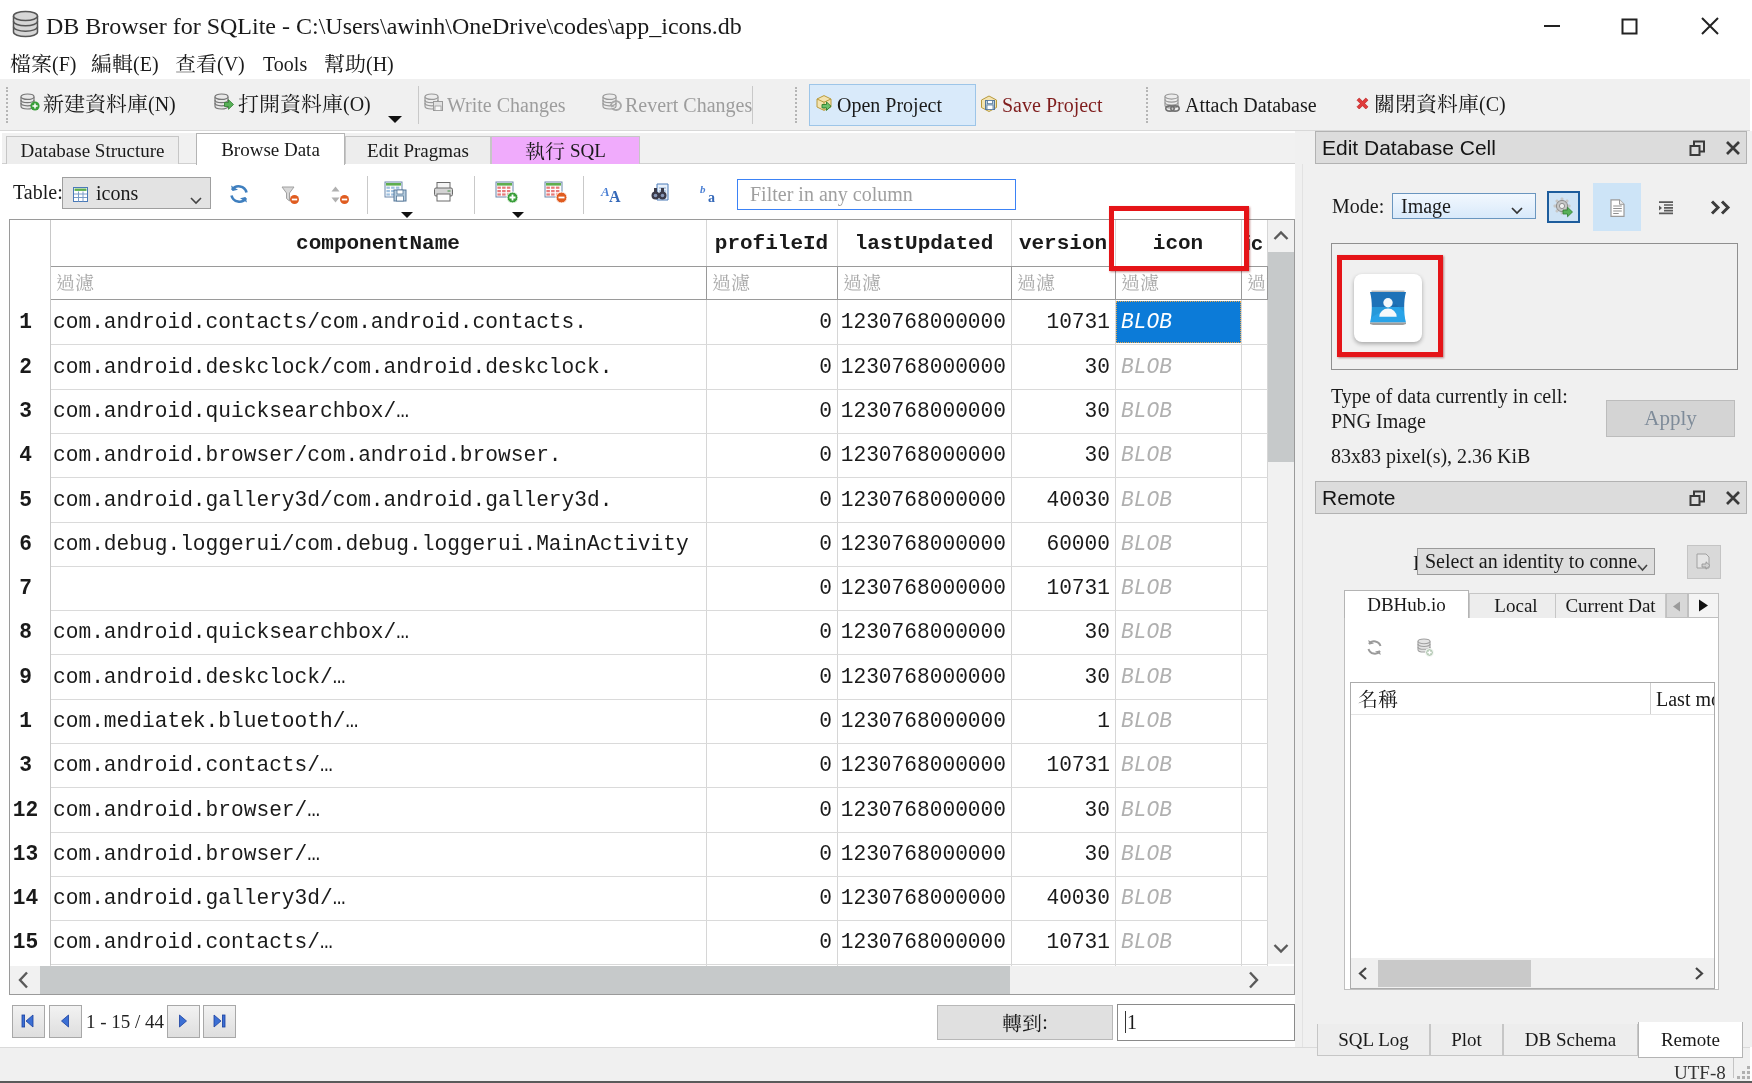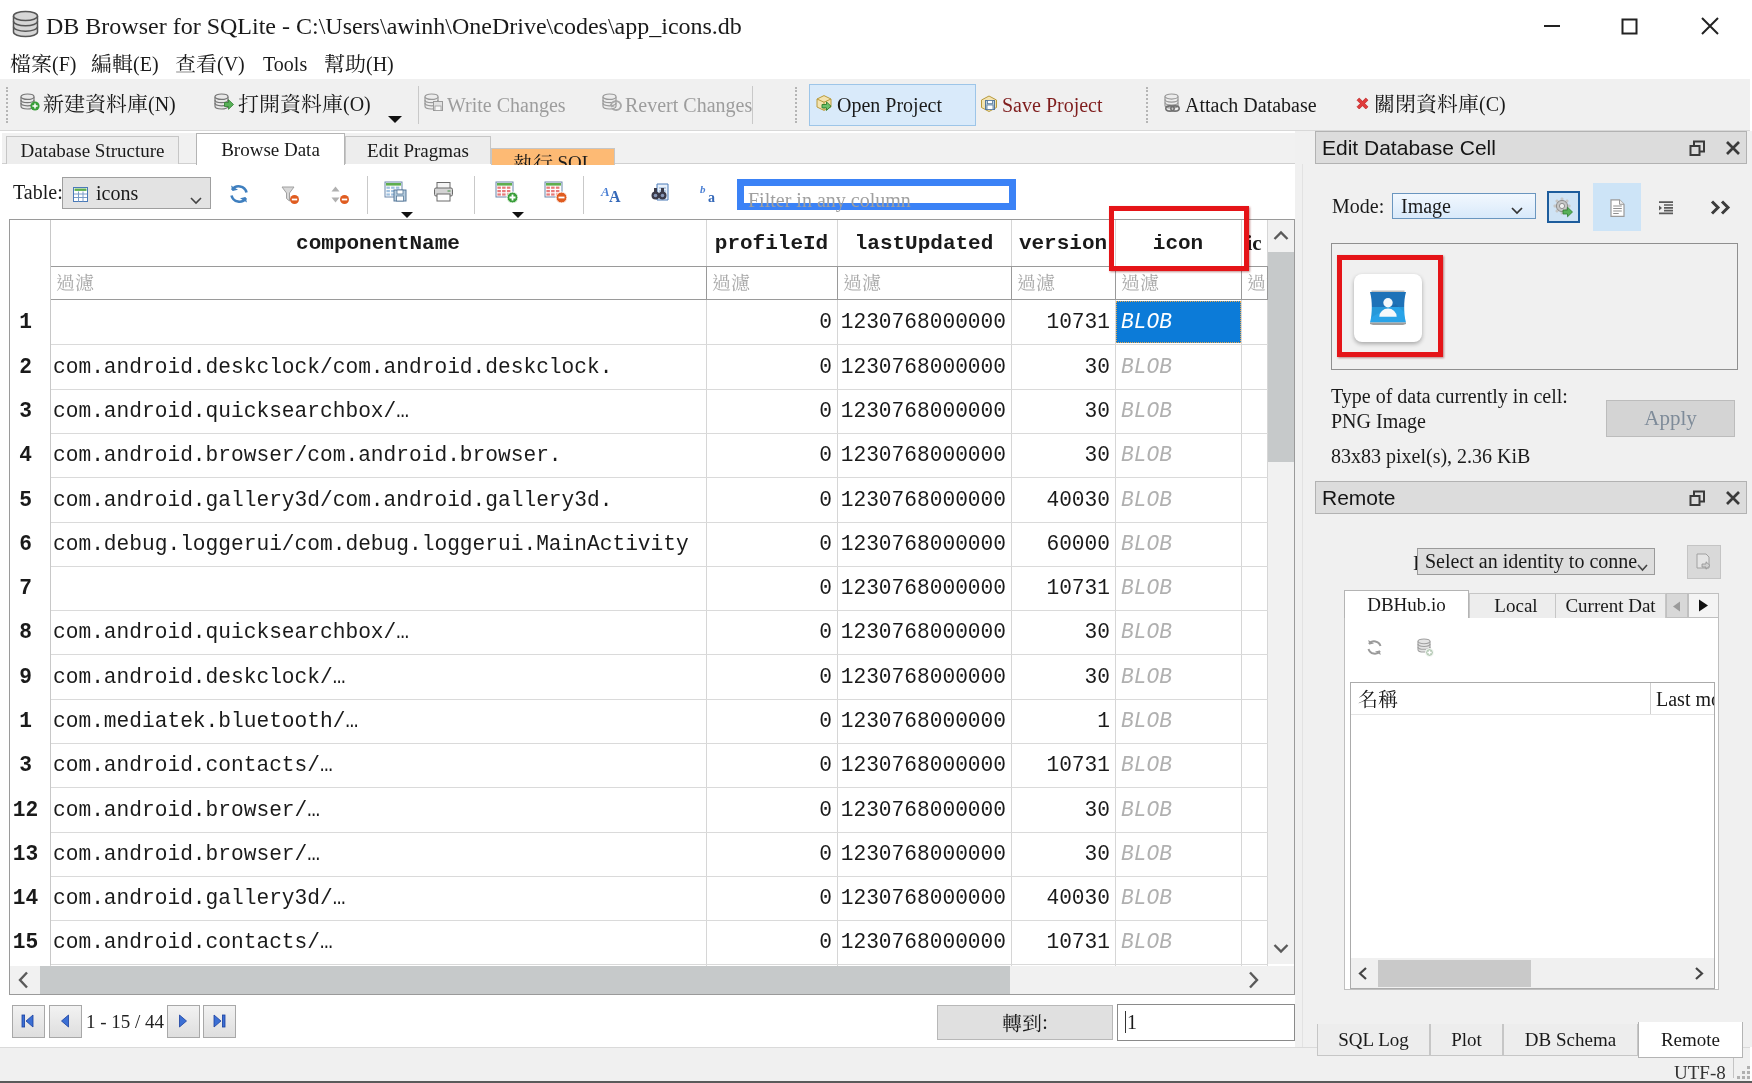--- a/index.html
+++ b/index.html
@@ -146,21 +146,21 @@
           <use href="#g16" x="1000"></use>
           <use href="#g10" x="2000"></use>
           <use href="#g11" x="3000"></use>
           <use href="#g12" x="4000"></use>
         </svg>(C)</span>
     </div>
 <div class="abs" style="left:2px;top:133px;width:1293px;height:31px;background:#f1f1f1;border-bottom:1px solid #d0d0d0"></div>
 <div class="tab" style="left:6px;top:136px;width:173px;height:28px;background:#ededed;border:1px solid #c6c6c6;border-bottom:none">Database Structure</div>
 <div class="tab" style="left:196px;top:133px;width:149px;height:32px;background:#fff;border:1px solid #b4b4b4;border-bottom:none">Browse Data</div>
 <div class="tab" style="left:345px;top:136px;width:146px;height:28px;background:#ededed;border:1px solid #c6c6c6;border-bottom:none">Edit Pragmas</div>
-<div class="tab" style="left:491px;top:148px;width:124px;height:28px;background:#fdba74;border:1px solid #c6c6c6;border-bottom:none"><svg width="40" height="20" viewBox="0 0 2000 1000" style="vertical-align:-0.13em;" fill="#1a1a1a">
+<div class="tab" style="left:491px;top:136px;width:149px;height:28px;background:#f0abfc;border:1px solid #c6c6c6;border-bottom:none"><svg width="40" height="20" viewBox="0 0 2000 1000" style="vertical-align:-0.13em;" fill="#1a1a1a">
         <use href="#g17" x="0"></use>
         <use href="#g18" x="1000"></use>
       </svg>&nbsp;SQL</div>
 <div class="abs" style="left:2px;top:165px;width:1293px;height:54px;background:#fff"></div>
 <div class="abs" style="left:13px;top:178px;width:60px;height:28px;font-size:20px;line-height:28px">Table:</div>
 <div class="abs" style="left:62px;top:177px;width:149px;height:32px;background:#e3e3e3;border:1px solid #9f9f9f"></div>
 <div class="abs" style="left:73px;top:187px;width:15px;height:15px;"><svg width="15" height="15" viewBox="0 0 15 15" style="">
         <rect x="0.5" y="0.5" width="14" height="14" fill="#fff" stroke="#4a7ab8"></rect>
         <rect x="1.5" y="1.5" width="12" height="2.4" fill="#5fae4e"></rect>
         <path d="M1,7 h13 M1,10.5 h13 M5.5,4.5 v10 M10,4.5 v10" stroke="#7a9cc8" fill="none"></path>
@@ -258,28 +258,28 @@
         <circle cx="13.5" cy="14.5" r="4" fill="#3b3b4a"></circle>
         <rect x="5" y="7" width="3" height="5" fill="#3b3b4a"></rect>
         <rect x="12" y="7" width="3" height="5" fill="#3b3b4a"></rect>
         <circle cx="6.5" cy="14.5" r="1.8" fill="#8898b8"></circle>
         <circle cx="13.5" cy="14.5" r="1.8" fill="#8898b8"></circle>
       </svg></div>
 <div class="abs" style="left:699px;top:183px;width:22px;height:22px;"><svg width="22" height="22" viewBox="0 0 22 22" style="">
         <text x="1" y="10" font-family="Liberation Serif" font-style="italic" font-size="11" font-weight="bold" fill="#4a7fd4">b</text>
         <text x="9" y="19" font-family="Liberation Serif" font-size="14" font-weight="bold" fill="#3468b8">a</text>
       </svg></div>
-<div class="abs" style="left:737px;top:179px;width:279px;height:31px;border:7px solid #3b82f6;background:#fff;font-size:20px;line-height:29px;color:#9f9f9f;padding-left:4px">Filter in any column</div>
+<div class="abs" style="left:737px;top:179px;width:279px;height:31px;border:1px solid #3b82f6;background:#fff;font-size:20px;line-height:29px;color:#9f9f9f;padding-left:12px">Filter in any column</div>
 <div class="abs" style="left:9px;top:219px;width:1286px;height:776px;border:1px solid #9a9a9a;background:#fff"></div>
 <div class="abs" style="left:50px;top:220px;width:656px;height:46px;display:flex;align-items:center;justify-content:center;font-family:'Liberation Mono',monospace;font-weight:bold;font-size:21px;overflow:hidden">componentName</div>
 <div class="abs" style="left:706px;top:220px;width:131px;height:46px;display:flex;align-items:center;justify-content:center;font-family:'Liberation Mono',monospace;font-weight:bold;font-size:21px;overflow:hidden">profileId</div>
 <div class="abs" style="left:837px;top:220px;width:174px;height:46px;display:flex;align-items:center;justify-content:center;font-family:'Liberation Mono',monospace;font-weight:bold;font-size:21px;overflow:hidden">lastUpdated</div>
 <div class="abs" style="left:1011px;top:220px;width:104px;height:46px;display:flex;align-items:center;justify-content:center;font-family:'Liberation Mono',monospace;font-weight:bold;font-size:21px;overflow:hidden">version</div>
 <div class="abs" style="left:1115px;top:220px;width:126px;height:46px;display:flex;align-items:center;justify-content:center;font-family:'Liberation Mono',monospace;font-weight:bold;font-size:21px;overflow:hidden">icon</div>
-<div class="abs" style="left:1241px;top:220px;width:26px;height:46px;display:flex;align-items:center;justify-content:center;font-family:Liberation Serif, serif;font-weight:bold;font-size:21px;overflow:hidden">ic</div>
+<div class="abs" style="left:1241px;top:220px;width:26px;height:46px;display:flex;align-items:center;justify-content:center;font-family:Liberation Sans, sans-serif;font-weight:bold;font-size:21px;overflow:hidden">ic</div>
 <div class="abs" style="left:50px;top:220px;width:1px;height:774px;background:#d6d6d6"></div>
 <div class="abs" style="left:706px;top:220px;width:1px;height:746px;background:#d6d6d6"></div>
 <div class="abs" style="left:837px;top:220px;width:1px;height:746px;background:#d6d6d6"></div>
 <div class="abs" style="left:1011px;top:220px;width:1px;height:746px;background:#d6d6d6"></div>
 <div class="abs" style="left:1115px;top:220px;width:1px;height:746px;background:#d6d6d6"></div>
 <div class="abs" style="left:1241px;top:220px;width:1px;height:746px;background:#d6d6d6"></div>
 <div class="abs" style="left:1267px;top:220px;width:1px;height:746px;background:#d6d6d6"></div>
 <div class="filter" style="left:50px;top:266px;width:657px;height:34px">
       <span style="flex:none"><svg width="38" height="19" viewBox="0 0 2000 1000" style="vertical-align:-0.13em;" fill="#a8a8a8">
           <use href="#g19" x="0"></use>
@@ -310,20 +310,21 @@
           <use href="#g20" x="1000"></use>
         </svg></span>
     </div>
 <div class="filter" style="left:1241px;top:266px;width:27px;height:34px">
       <span style="flex:none"><svg width="38" height="19" viewBox="0 0 2000 1000" style="vertical-align:-0.13em;" fill="#a8a8a8">
           <use href="#g19" x="0"></use>
           <use href="#g20" x="1000"></use>
         </svg></span>
     </div>
 <div class="cell" style="left:10px;top:300px;width:31px;height:44px;font-weight:bold;display:flex;align-items:center;justify-content:center">1</div>
+<div class="cell" style="left:53px;top:300px;width:650px;height:44px;display:flex;align-items:center">com.android.contacts/com.android.contacts.</div>
 <div class="cell" style="left:706px;top:300px;width:126px;height:44px;display:flex;align-items:center;justify-content:flex-end">0</div>
 <div class="cell" style="left:837px;top:300px;width:169px;height:44px;display:flex;align-items:center;justify-content:flex-end">1230768000000</div>
 <div class="cell" style="left:1011px;top:300px;width:99px;height:44px;display:flex;align-items:center;justify-content:flex-end">10731</div>
 <div class="cell" style="left:1116px;top:301px;width:125px;height:42px;background:#0c7bd8;color:#fff;font-style:italic;display:flex;align-items:center;padding-left:5px;outline:1px dotted #e8a94f;outline-offset:-1px">BLOB</div>
 <div class="abs" style="left:50px;top:344px;width:1217.5px;height:1px;background:#dadada"></div>
 <div class="cell" style="left:10px;top:344px;width:31px;height:45px;font-weight:bold;display:flex;align-items:center;justify-content:center">2</div>
 <div class="cell" style="left:53px;top:344px;width:650px;height:45px;display:flex;align-items:center">com.android.deskclock/com.android.deskclock.</div>
 <div class="cell" style="left:706px;top:344px;width:126px;height:45px;display:flex;align-items:center;justify-content:flex-end">0</div>
 <div class="cell" style="left:837px;top:344px;width:169px;height:45px;display:flex;align-items:center;justify-content:flex-end">1230768000000</div>
 <div class="cell" style="left:1011px;top:344px;width:99px;height:45px;display:flex;align-items:center;justify-content:flex-end">30</div>

